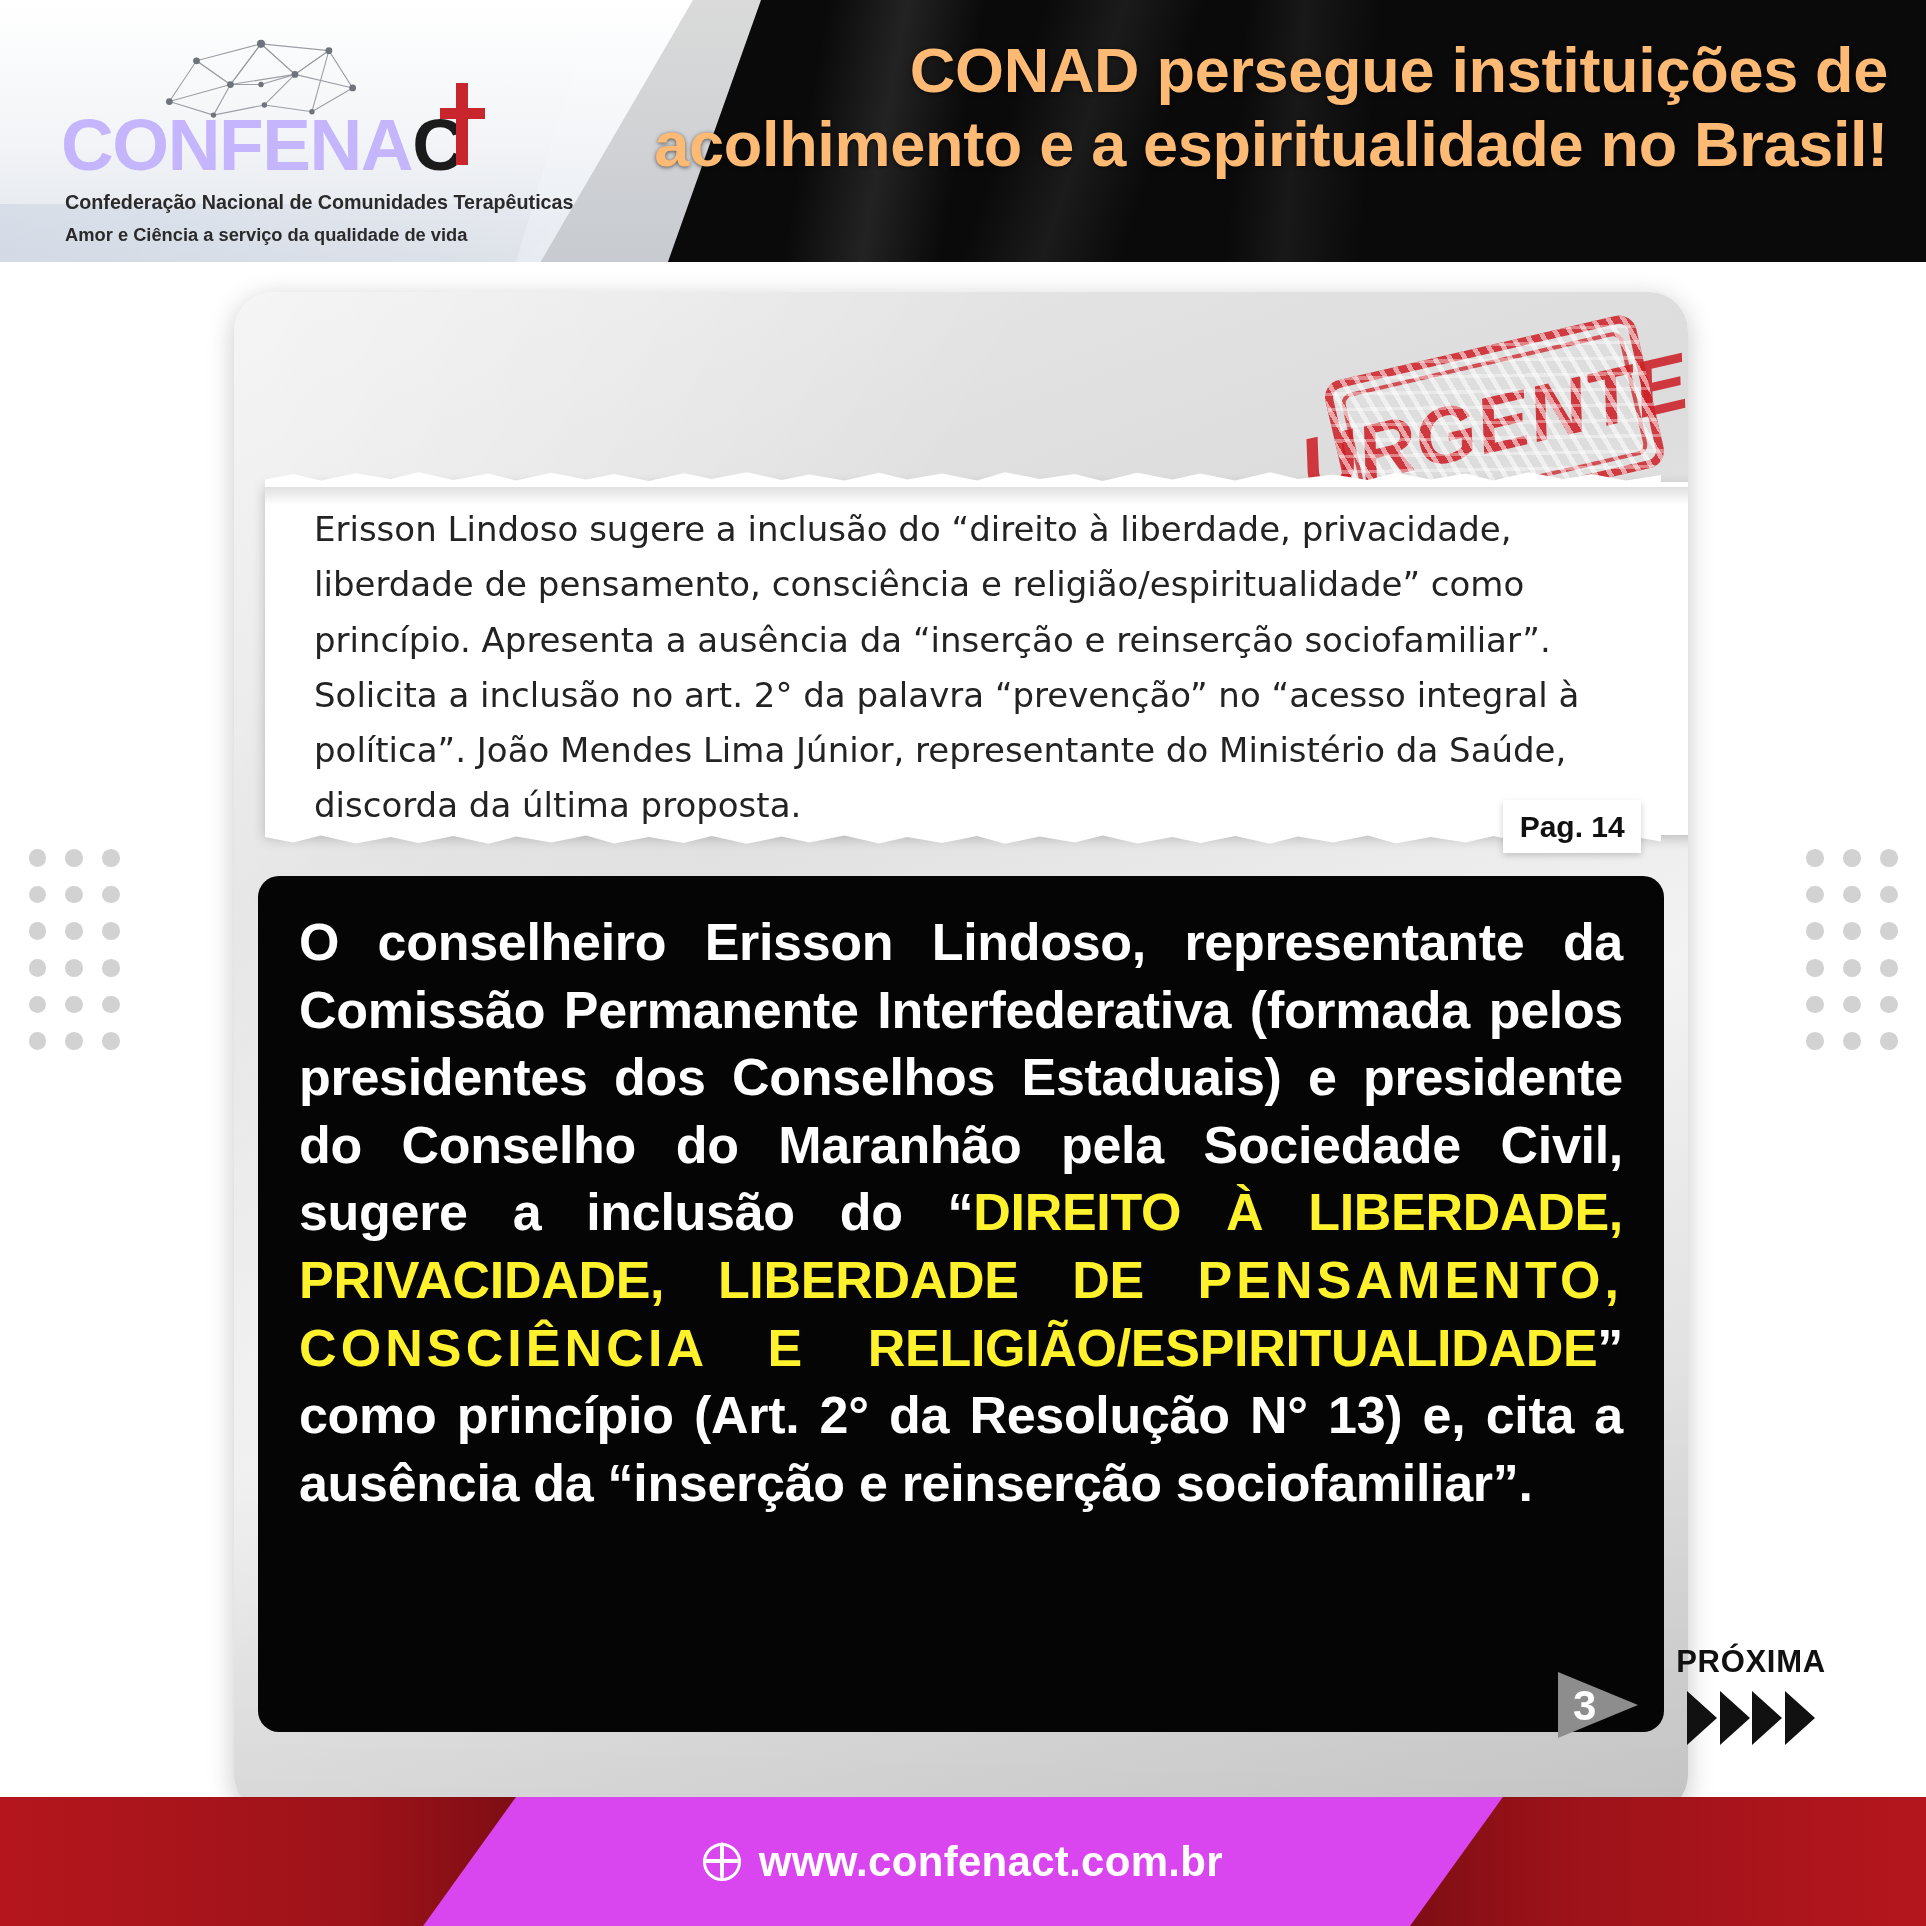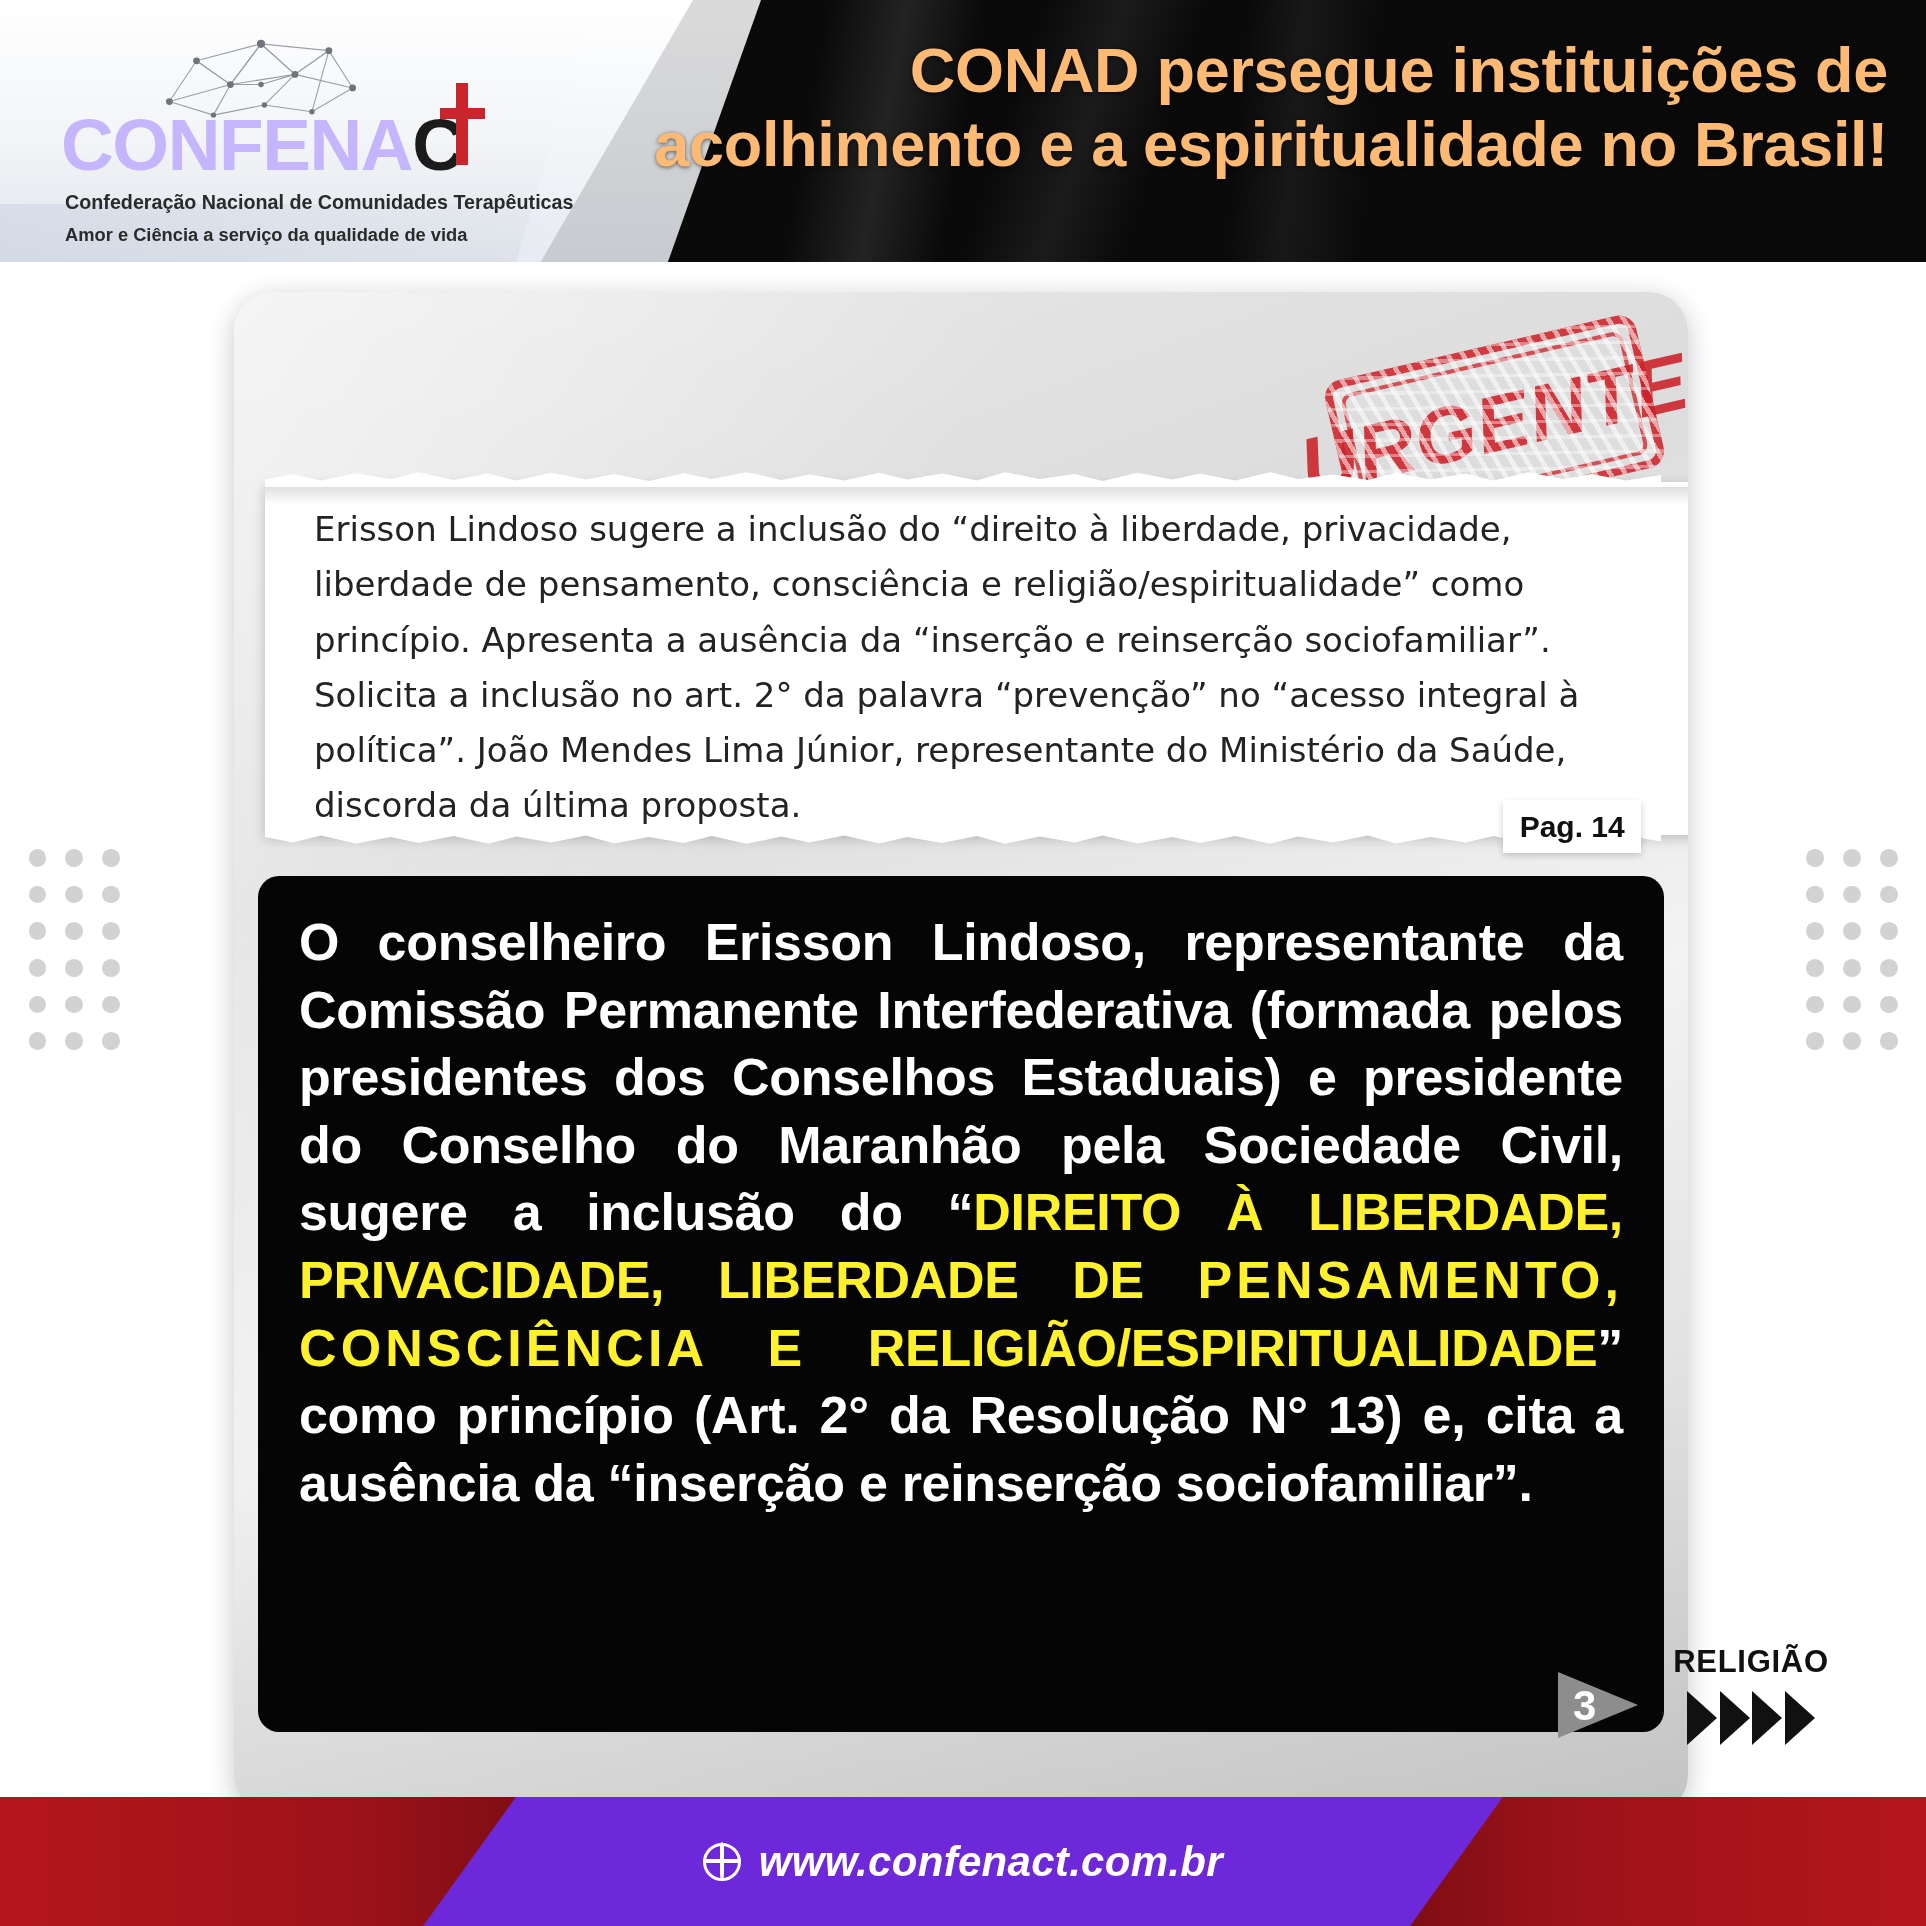--- a/index.html
+++ b/index.html
@@ -240,23 +240,22 @@
     width: 0; height: 0;
     border-top: 27px solid transparent;
     border-bottom: 27px solid transparent;
     border-left: 30px solid #111;
   }
 
   
   .footer {
     position: absolute; bottom: 0; left: 0;
     width: 1926px; height: 129px;
-    background: #6d28d9;
+    background: #d946ef;
     overflow:hidden;
-    font-style:italic;
   }
   .footer-red-left {
     position:absolute; left:0; top:0; width: 516px; height: 129px;
     background: linear-gradient(90deg,#b5161d 0%, #9d1219 70%, #7e0e14 100%);
     clip-path: polygon(0 0, 100% 0, 82% 100%, 0 100%);
   }
   .footer-red-right {
     position:absolute; right:0; top:0; width: 516px; height: 129px;
     background: linear-gradient(270deg,#b5161d 0%, #9d1219 70%, #7e0e14 100%);
     clip-path: polygon(18% 0, 100% 0, 100% 100%, 0 100%);
@@ -395,21 +394,21 @@
       <p><span>O conselheiro Erisson Lindoso, representante da Comissão Permanente Interfederativa (formada pelos presidentes dos Conselhos Estaduais) e presidente do Conselho do Maranhão pela Sociedade Civil, sugere a inclusão do “</span><span class="hl">DIREITO À LIBERDADE, PRIVACIDADE, LIBERDADE DE </span><span class="hl spread1">PENSAMENTO, CONSCIÊNCIA E </span><span class="hl">RELIGIÃO/ESPIRITUALIDADE</span><span>” como princípio (Art. 2° da Resolução N° 13) e, cita a ausência da “inserção e reinserção sociofamiliar”.</span></p>
     </div>
 
     <div class="pagenum">
       <div class="tri"></div>
       <div class="num">3</div>
     </div>
   </div>
 
   <div class="proxima">
-    <div class="proxima-label">RELIGIÃO</div>
+    <div class="proxima-label">PRÓXIMA</div>
     <div class="proxima-arrows">
       <div class="chev"></div>
       <div class="chev"></div>
       <div class="chev"></div>
       <div class="chev"></div>
     </div>
   </div>
 
   <div class="footer">
     <div class="footer-red-left"></div>

